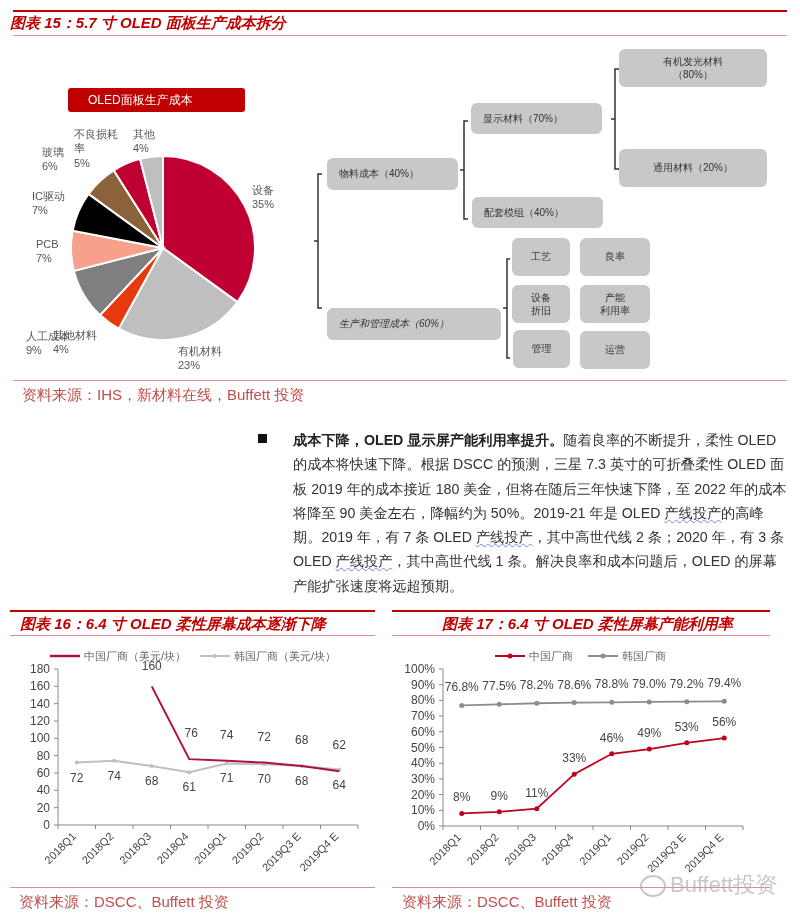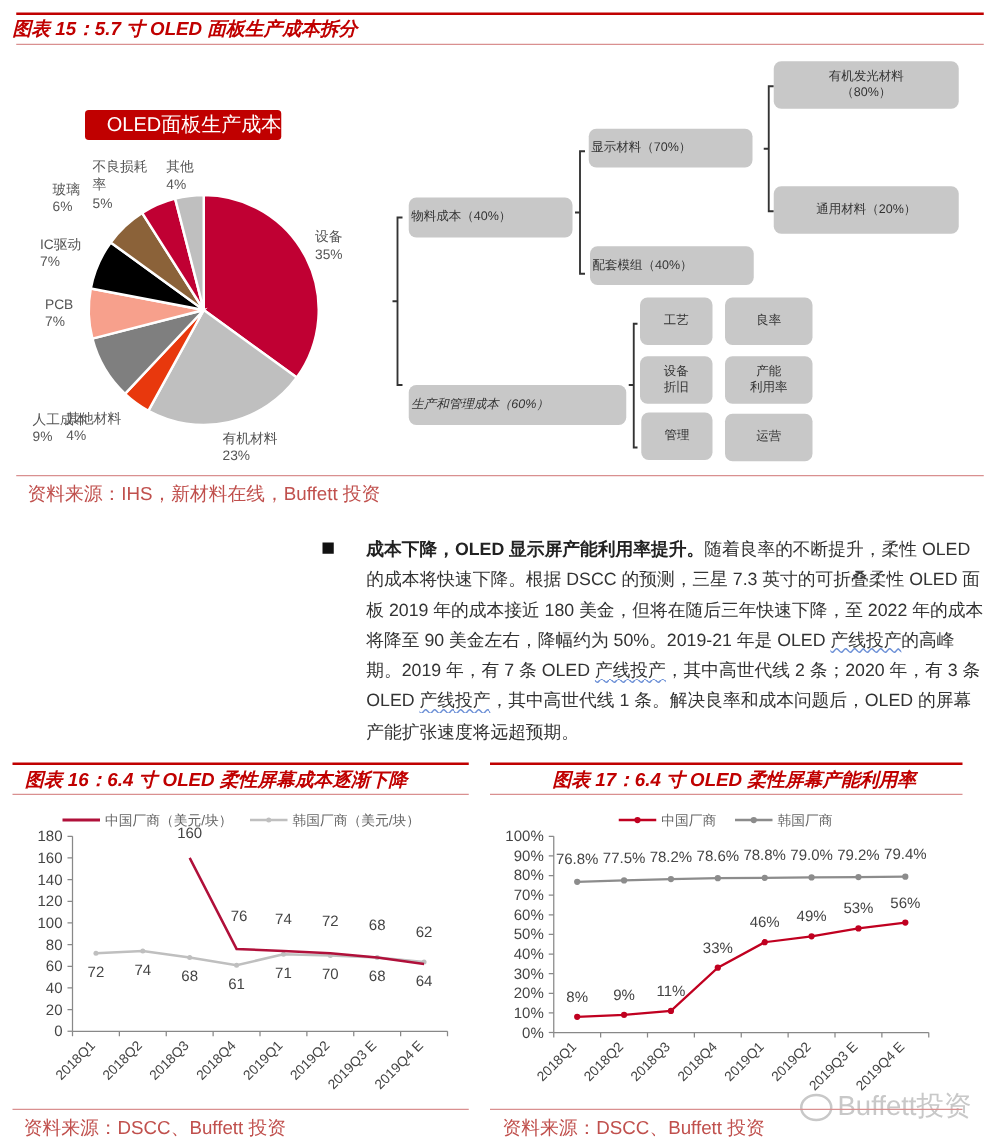--- a/index.html
+++ b/index.html
@@ -3,36 +3,36 @@
 <meta charset="utf-8">
 <style>
   html,body{margin:0;padding:0;background:#fff;}
   body{width:800px;height:917px;position:relative;overflow:hidden;font-family:"Liberation Sans","DejaVu Sans",sans-serif;color:#333;}
   .abs{position:absolute;}
   .fig-title{position:absolute;font-style:italic;font-weight:bold;color:#c00000;font-size:15px;white-space:nowrap;}
   .rule{position:absolute;height:0;border-top:2px solid #c00000;}
   .rule-thin{position:absolute;height:0;border-top:1px solid #d99090;}
   .source{position:absolute;font-size:15px;color:#c0504d;white-space:nowrap;}
   .box{position:absolute;background:#c8c8c8;border-radius:6px;display:flex;align-items:center;justify-content:center;text-align:center;font-size:10px;color:#333;line-height:1.35;}
-  .box.left{justify-content:flex-start;padding-left:2px;box-sizing:border-box;}
+  .box.left{justify-content:flex-start;padding-left:12px;box-sizing:border-box;}
   .pie-label{position:absolute;font-size:11px;color:#555;text-align:left;line-height:1.3;white-space:nowrap;}
   .para{position:absolute;left:293px;top:428px;width:495px;font-size:14.2px;line-height:24.3px;color:#333;}
   .para b{color:#222;}
   .bullet{position:absolute;left:258px;top:434px;width:9px;height:9px;background:#111;}
   .wavy{text-decoration:underline wavy #6b8fd6;text-decoration-thickness:1px;}
   svg text{font-family:"Liberation Sans","DejaVu Sans",sans-serif;}
 </style>
 </head>
 <body>
 
 <div class="rule" style="left:13px;top:10px;width:774px;"></div>
 <div class="fig-title" style="left:10px;top:14px;">图表 15：5.7 寸 OLED 面板生产成本拆分</div>
 <div class="rule-thin" style="left:13px;top:35px;width:774px;"></div>
 
-<div class="abs" style="left:68px;top:88px;width:157px;height:24px;background:#c00000;border-radius:3px;color:#fff;font-size:16px;display:flex;align-items:center;justify-content:flex-end;">
+<div class="abs" style="left:68px;top:88px;width:157px;height:24px;background:#c00000;border-radius:3px;color:#fff;font-size:12px;display:flex;align-items:center;justify-content:flex-start;padding-left:20px;">
   <span>OLED面板生产成本</span>
 </div>
 
 <svg class="abs" style="left:0;top:80px;" width="300" height="300" viewBox="0 80 300 300">
   <g id="pie">
       <path d="M163 248 L163 156 A92 92 0 0 1 237.42956348249515 302.07624321090753 Z" fill="#c00033" stroke="#fff" stroke-width="2"></path>
       <path d="M163 248 L237.42956348249515 302.07624321090753 A92 92 0 0 1 118.67866198264221 328.62021456403545 Z" fill="#bfbfbf" stroke="#fff" stroke-width="2"></path>
       <path d="M163 248 L118.67866198264221 328.62021456403545 A92 92 0 0 1 100.02166625456067 315.06511372276987 Z" fill="#e8380d" stroke="#fff" stroke-width="2"></path>
       <path d="M163 248 L100.02166625456067 315.06511372276987 A92 92 0 0 1 73.89034917616596 270.8794696191667 Z" fill="#7f7f7f" stroke="#fff" stroke-width="2"></path>
       <path d="M163 248 L73.89034917616596 270.8794696191667 A92 92 0 0 1 72.62957293296064 230.76091905811336 Z" fill="#f7a08c" stroke="#fff" stroke-width="2"></path>

